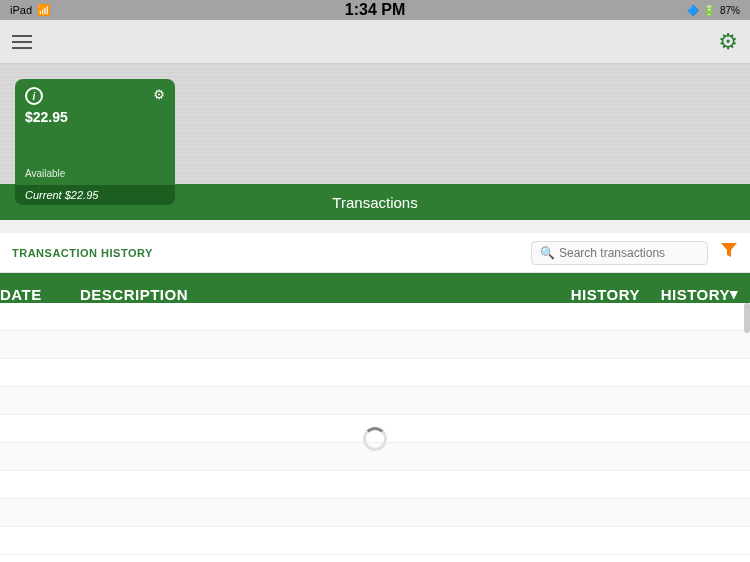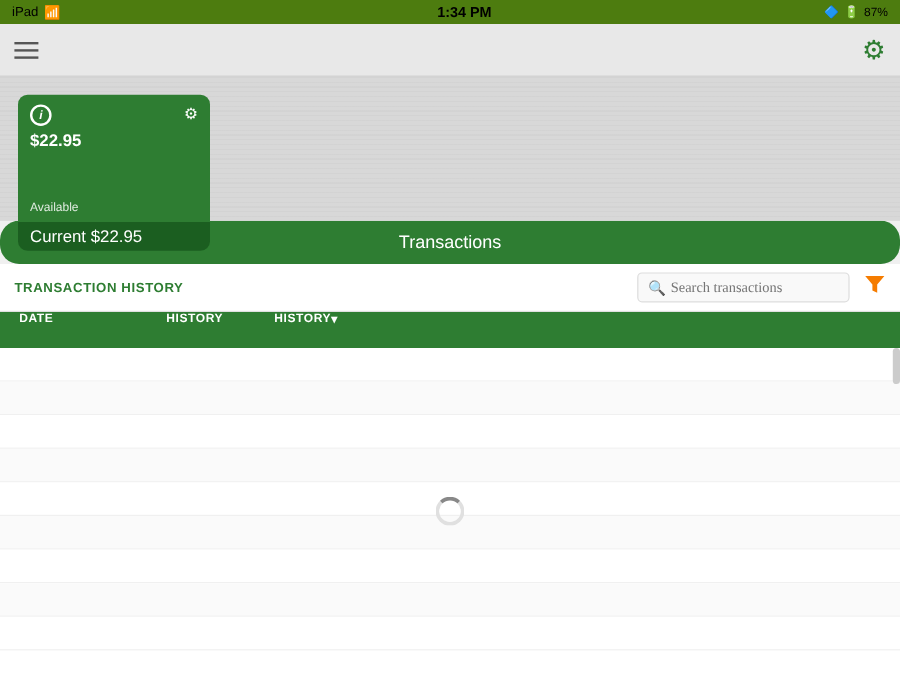--- a/index.html
+++ b/index.html
@@ -1,31 +1,31 @@
 <!DOCTYPE html>
 <html><head>
   <meta charset="utf-8">
   <style>
     * { margin: 0; padding: 0; box-sizing: border-box; }
     body { width: 750px; height: 562px; font-family: -apple-system, 'Helvetica Neue', Arial, sans-serif; background: #f0f0f0; overflow: hidden; }
 
     
     .status-bar {
-      background: #4d7c0f;
+      background: #a3a3a3;
       height: 20px;
       display: flex;
       align-items: center;
       justify-content: space-between;
       padding: 0 10px;
       font-size: 11px;
       font-weight: 500;
       color: #000;
     }
     .status-left { display: flex; align-items: center; gap: 5px; }
-    .status-center { position: absolute; left: 50%; transform: translateX(-50%); font-size: 12px; font-weight: 600; margin-left: 12px; }
+    .status-center { position: absolute; left: 50%; transform: translateX(-50%); font-size: 16px; font-weight: 600; }
     .status-right { display: flex; align-items: center; gap: 4px; font-size: 10px; }
 
     
     .nav-bar {
       background: #e8e8e8;
       height: 44px;
       display: flex;
       align-items: center;
       justify-content: space-between;
       padding: 0 12px;
@@ -65,71 +65,72 @@
       font-size: 10px; font-weight: bold; font-style: italic; flex-shrink: 0;
     }
     .card-title { font-size: 11px; font-weight: 600; line-height: 1.3; flex: 1; padding: 0 4px; }
     .card-gear { font-size: 13px; cursor: pointer; flex-shrink: 0; }
     .card-amount { font-size: 14px; font-weight: bold; margin: 2px 0; }
     .card-available { font-size: 10px; color: rgba(255,255,255,0.85); margin-top: 43px; }
     .card-footer {
       background: #1b5e20;
       border-radius: 0 0 8px 8px;
       padding: 4px 10px;
-      font-size: 14px;
+      font-size: 11px;
       color: white;
       margin: 6px -10px -8px -10px;
+      font-style: italic;
     }
 
     
     .transactions-header {
       background: #2e7d32;
       height: 36px;
       display: flex;
       align-items: center;
       justify-content: center;
-      border-radius: 16px;
     }
     .transactions-title { color: white; font-size: 15px; font-weight: 500; }
 
     
     .history-bar {
       background: white;
       height: 40px;
       display: flex;
       align-items: center;
       justify-content: space-between;
       padding: 0 12px;
       border-bottom: 1px solid #e0e0e0;
+      margin-top: 13px;
     }
     .history-label { color: #2e7d32; font-size: 11px; font-weight: 700; letter-spacing: 0.5px; }
     .search-area { display: flex; align-items: center; gap: 6px; }
     .search-input-wrapper {
       display: flex; align-items: center;
       border: 1px solid #ddd; border-radius: 4px;
       padding: 4px 8px; background: #f9f9f9;
     }
     .search-icon-small { color: #999; font-size: 12px; margin-right: 4px; }
     .search-input {
       border: none; background: transparent; outline: none;
-      font-size: 12px; color: #666; width: 140px; font-family: Liberation Serif, serif;
+      font-size: 12px; color: #666; width: 140px;
     }
     .filter-icon {
       color: #f57c00; font-size: 20px; cursor: pointer; margin-left: 6px;
     }
 
     
     .column-headers {
       background: #2e7d32;
       height: 30px;
       display: flex;
-      align-items: flex-start;
-      padding: 0 16px;
+      align-items: flex-end;
+      padding: 0 0;
       color: white;
-      font-size: 10px;
+      font-size: 15px;
       font-weight: 700;
       letter-spacing: 0.5px;
     }
     .col-date { width: 80px; }
     .col-desc { flex: 1; }
     .col-amount { width: 90px; text-align: right; }
     .col-balance { width: 90px; text-align: right; }
     .col-chevron { width: 20px; }
 
     
@@ -229,20 +230,21 @@
       <input class="search-input" type="text" placeholder="Search transactions" style="">
     </div>
     <span class="filter-icon"><svg width="18" height="18" viewBox="0 0 18 18" fill="#f57c00">
     <polygon points="1,2 17,2 11,9 11,16 7,14 7,9"></polygon>
   </svg></span>
   </div>
 </div>
 
 <div class="column-headers">
   <span class="col-date">DATE</span>
+  <span class="col-desc">DESCRIPTION</span>
   <span class="col-amount">HISTORY</span>
   <span class="col-balance">HISTORY</span>
   <span class="col-chevron">▾</span>
 </div>
 
 <div class="table-body">
   <div class="faint-row"></div>
   <div class="faint-row"></div>
   <div class="faint-row"></div>
   <div class="faint-row"></div>

